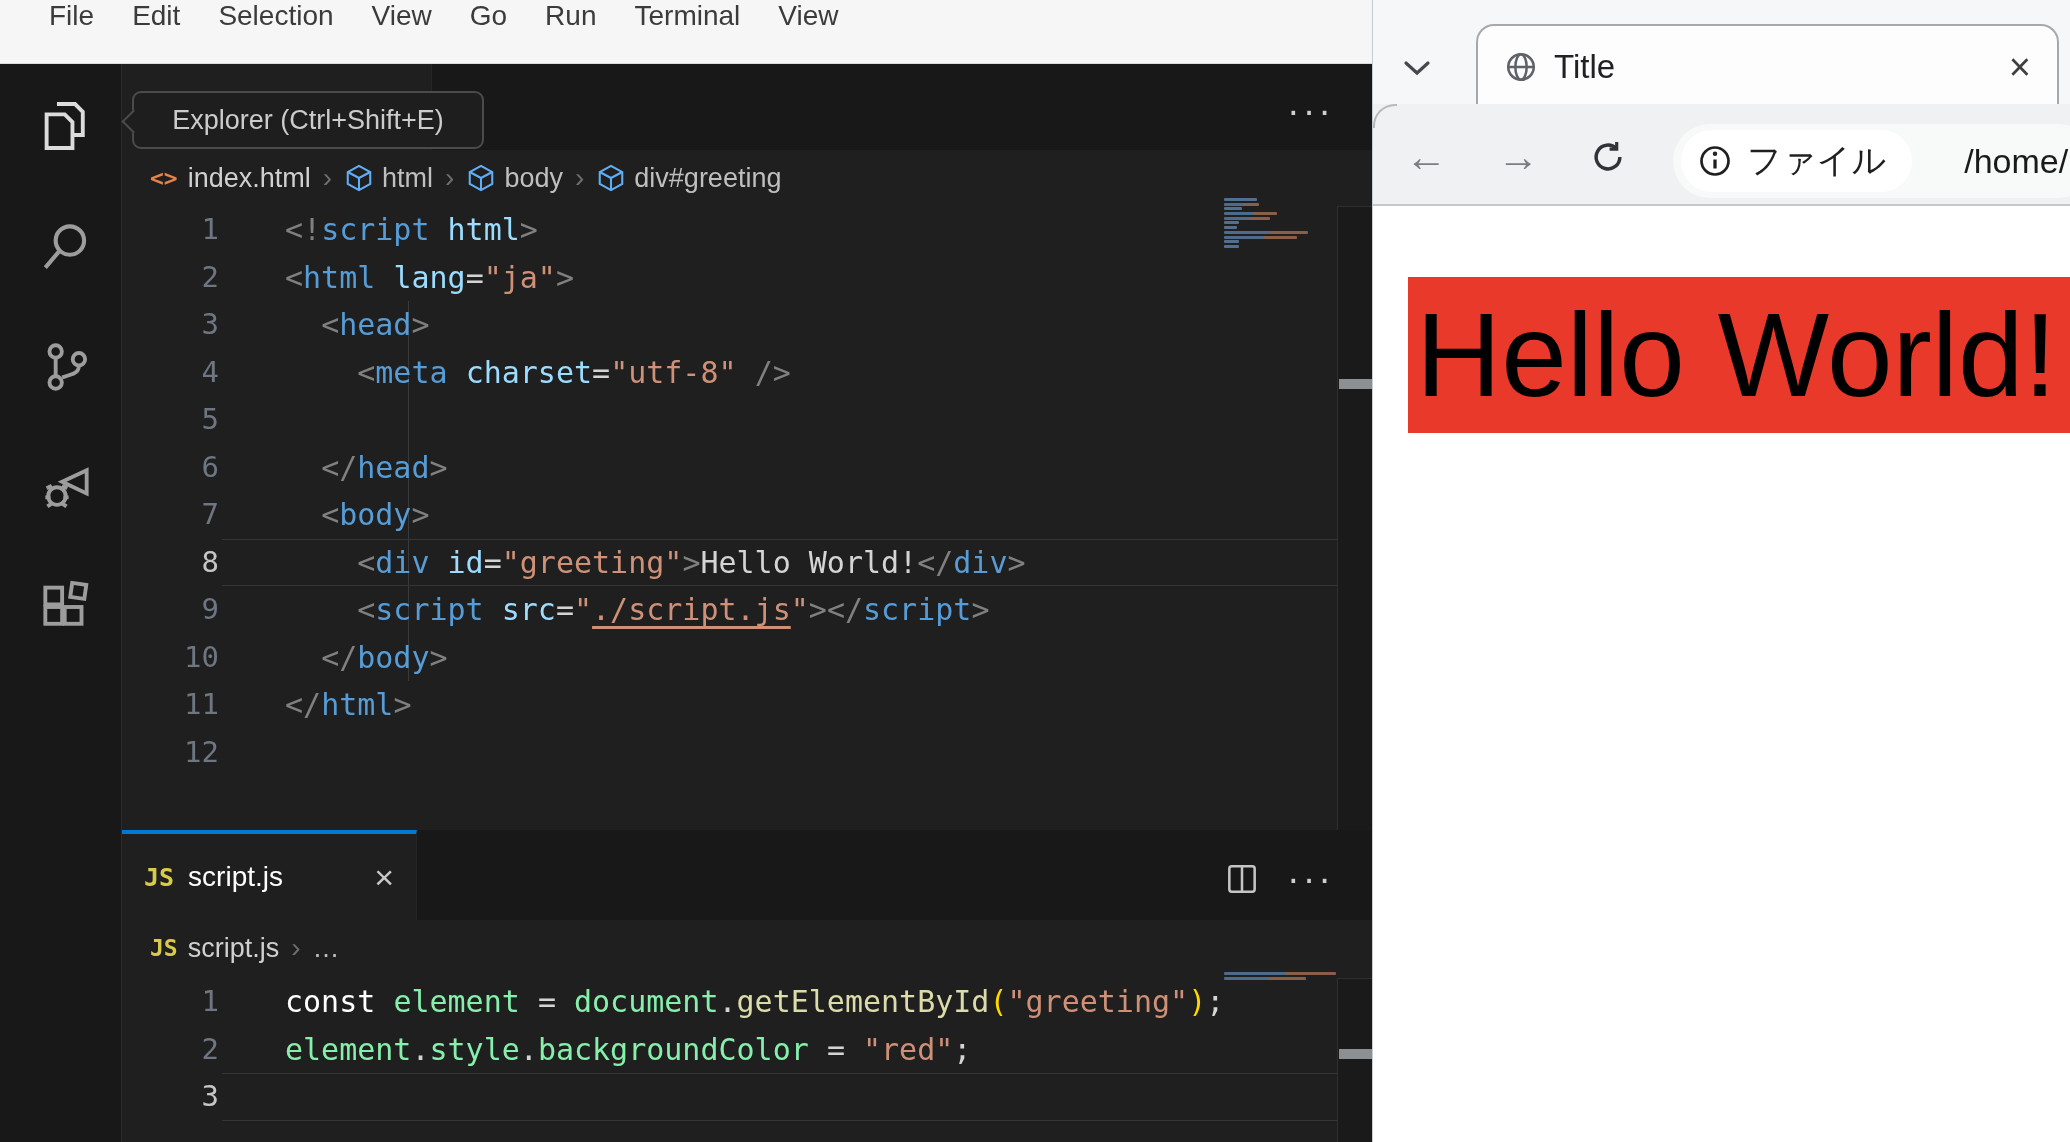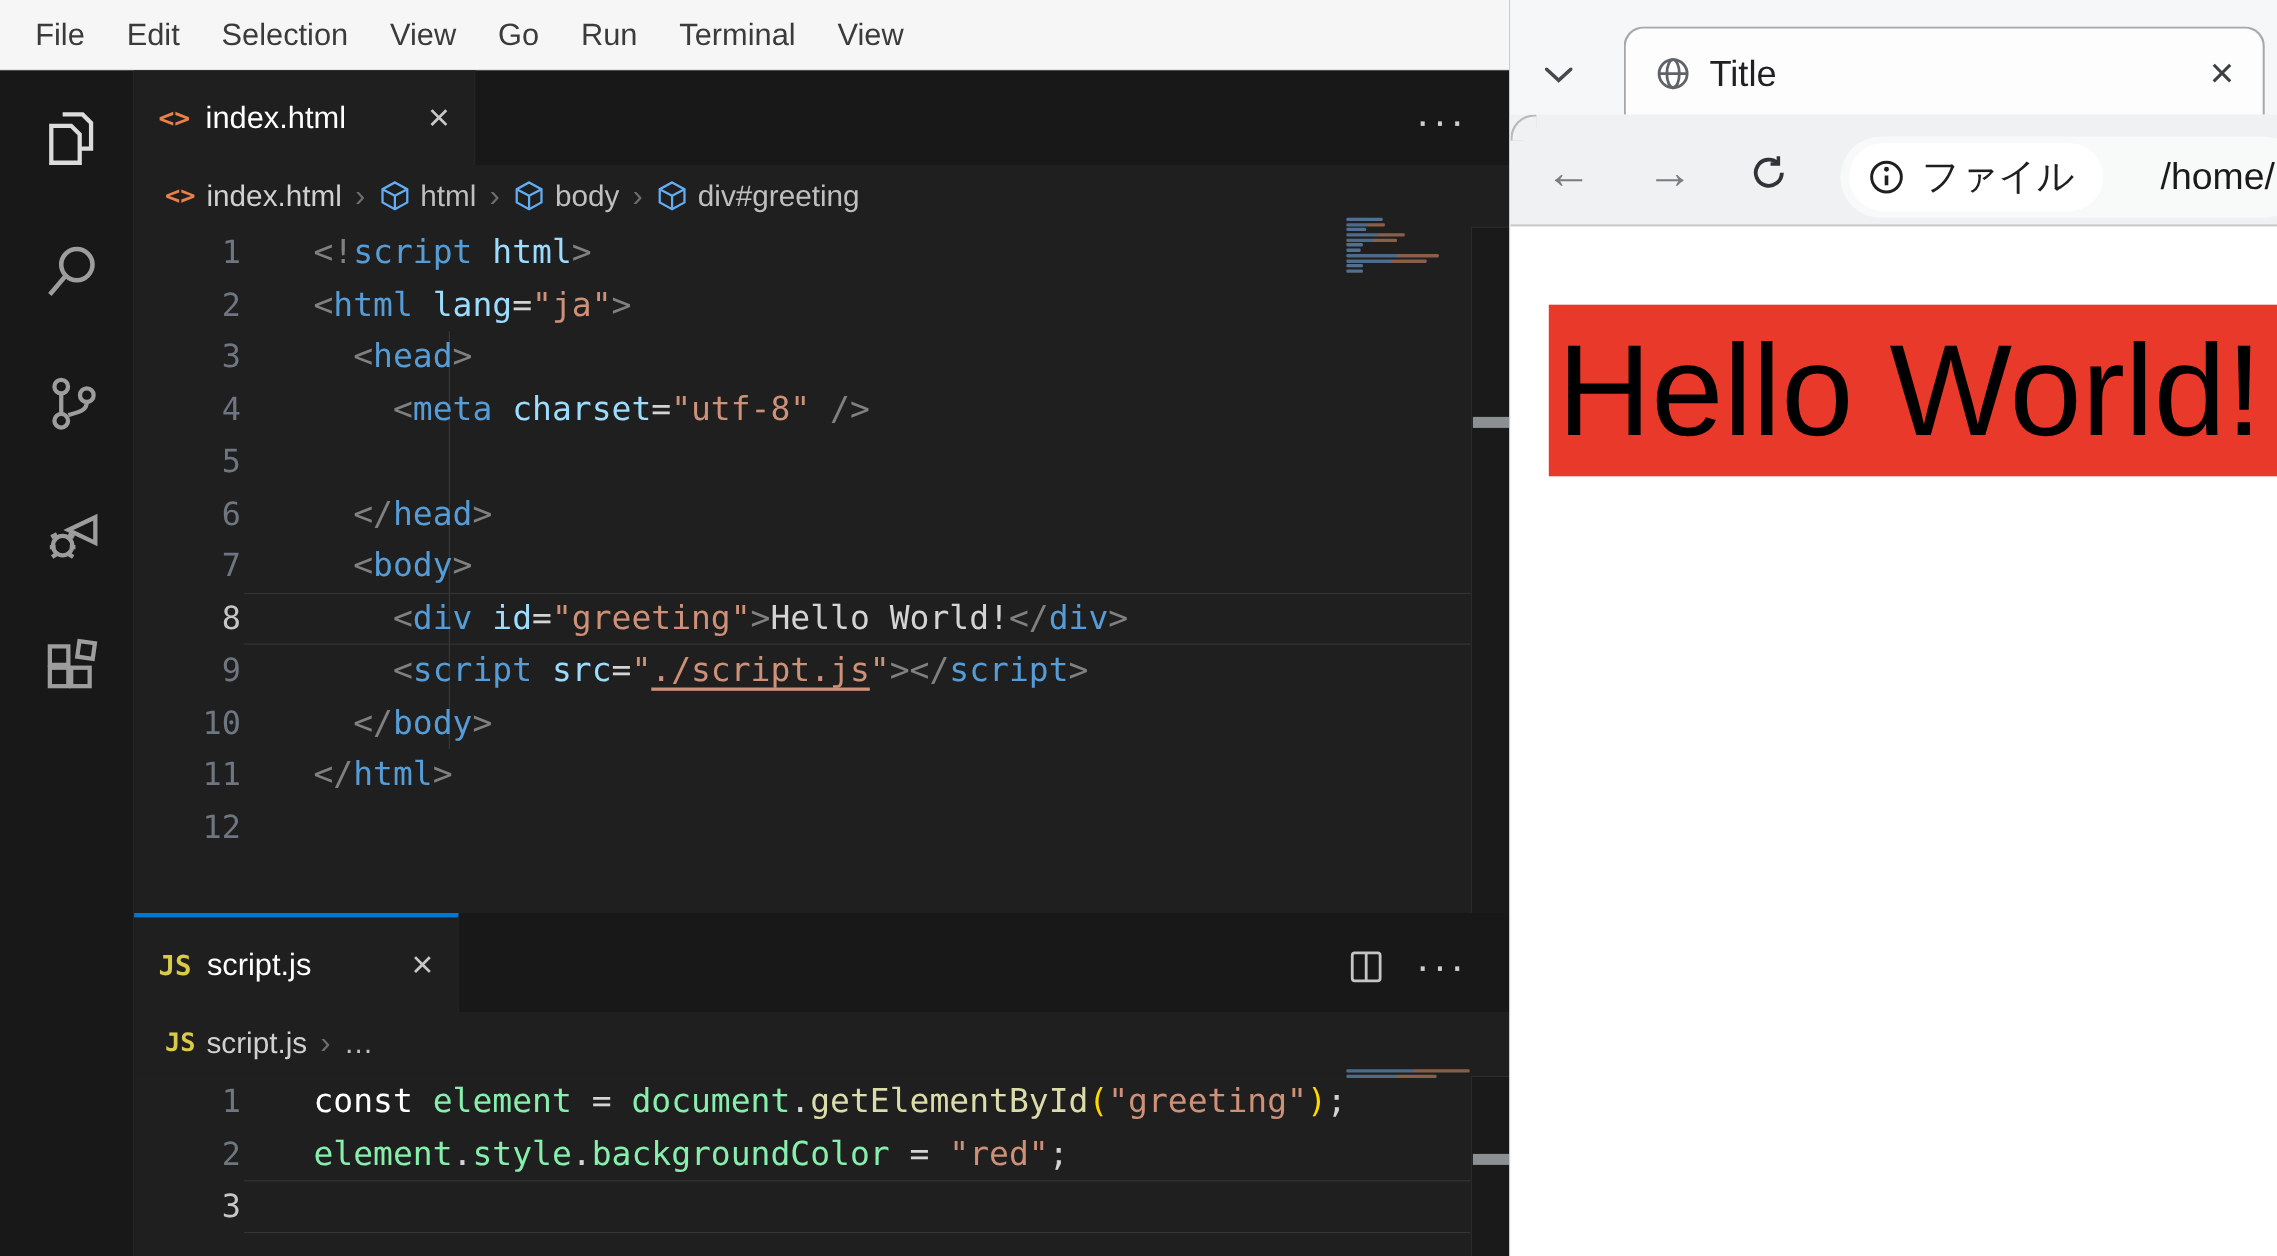--- a/index.html
+++ b/index.html
@@ -3,21 +3,21 @@
 <meta charset="utf-8">
 <style>
   html,body{margin:0;padding:0;background:#111;}
   .screen{position:relative;width:2070px;height:1142px;overflow:hidden;
           font-family:"Liberation Sans",sans-serif;background:#1f1f1f;}
   .abs{position:absolute;}
 
   
   .vscode{left:0;top:0;width:1372px;height:1142px;background:#1f1f1f;overflow:hidden;}
   .menubar{left:0;top:0;width:1372px;height:64px;background:#f6f6f6;border-bottom:1px solid #dcdcdc;
-           display:flex;align-items:center;padding-left:13px;box-sizing:border-box;}
+           display:flex;padding-left:30px;box-sizing:border-box;}
   .menubar .mi{font-size:28px;color:#3b3b3b;padding:0 19px;cursor:default;}
 
   .activitybar{left:0;top:64px;width:122px;height:1078px;background:#181818;border-right:1px solid #2b2b2b;box-sizing:border-box;}
   .ab-icon{position:absolute;left:35px;width:62px;height:62px;color:#9d9d9d;}
   .ab-icon svg{width:62px;height:62px;display:block;}
   .ab-icon.active{color:#dcdcdc;}
 
   
   .tabstrip{background:#181818;}
   .strip1{left:122px;top:64px;width:1250px;height:86px;}
@@ -315,20 +315,24 @@
       </div>
 
     <div class="abs minimap mm2">
       <i style="width:112px"></i>
         <i style="width:82px"></i>
     </div>
     <div class="abs scol scol2">
       <div class="sthumb sthumb2"></div>
     </div>
 
+    <div class="abs tooltip">
+      <div class="arrow"></div>
+      <span>Explorer (Ctrl+Shift+E)</span>
+    </div>
   </div>
 
   <div class="abs browser">
     <div class="abs bframe"></div>
 
     <div class="abs tab-chevron">
       <svg viewBox="0 0 30 20" fill="none" stroke="currentColor" stroke-width="3.2" stroke-linecap="round">
         <path d="M4 5 L15 15 L26 5"></path>
       </svg>
     </div>

